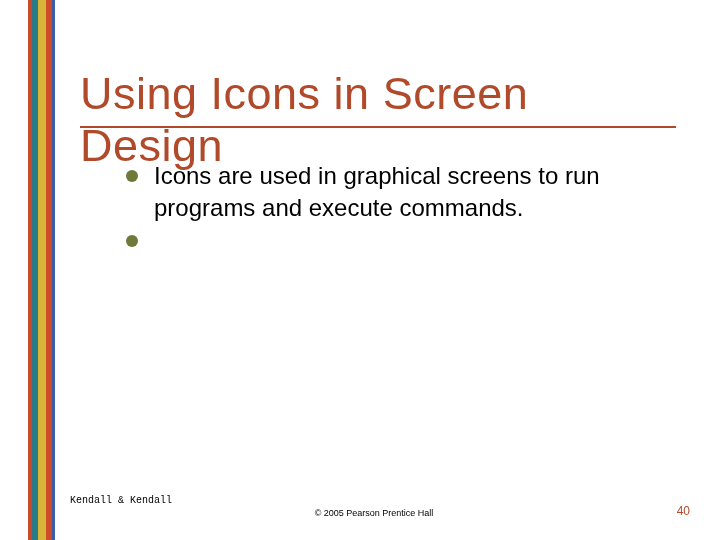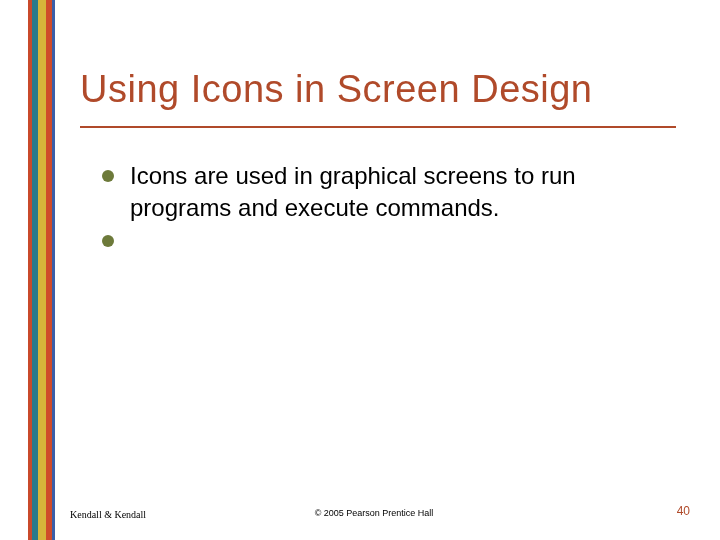--- a/index.html
+++ b/index.html
@@ -18,38 +18,38 @@
   .stripe2 { left: 32px; width: 6px; background: #2a7a8a; }
   .stripe3 { left: 38px; width: 8px; background: #d6b53a; }
   .stripe4 { left: 46px; width: 6px; background: #cf4c2a; }
   .stripe5 { left: 52px; width: 3px; background: #3a5fa8; }
 
   .title {
     position: absolute;
     left: 80px;
     top: 68px;
     width: 600px;
-    font-size: 38px;
+    font-size: 45px;
     font-weight: 400;
     color: #b04a2a;
     font-family: Verdana, Geneva, sans-serif;
     letter-spacing: 0.5px;
   }
   .title-underline {
     position: absolute;
     left: 80px;
     top: 126px;
     width: 596px;
     height: 2px;
     background: #b04a2a;
   }
 
   .bullets {
     position: absolute;
-    left: 102px;
+    left: 126px;
     top: 160px;
     width: 558px;
   }
   .bullet-item {
     position: relative;
     padding-left: 28px;
     font-size: 24px;
     line-height: 1.35;
     color: #000;
     font-family: Verdana, Geneva, sans-serif;
@@ -60,24 +60,24 @@
     top: 10px;
     width: 12px;
     height: 12px;
     border-radius: 50%;
     background: #6d7a3a;
   }
 
   .footer-left {
     position: absolute;
     left: 70px;
-    bottom: 20px;
+    bottom: 34px;
     font-size: 10px;
     color: #000;
-    font-family: Liberation Serif, serif;
+    font-family: Liberation Mono, monospace;
   }
   .footer-center {
     position: absolute;
     left: 0;
     right: 0;
     bottom: 22px;
     text-align: center;
     font-size: 9px;
     color: #000;
     font-family: Verdana, Geneva, sans-serif;

